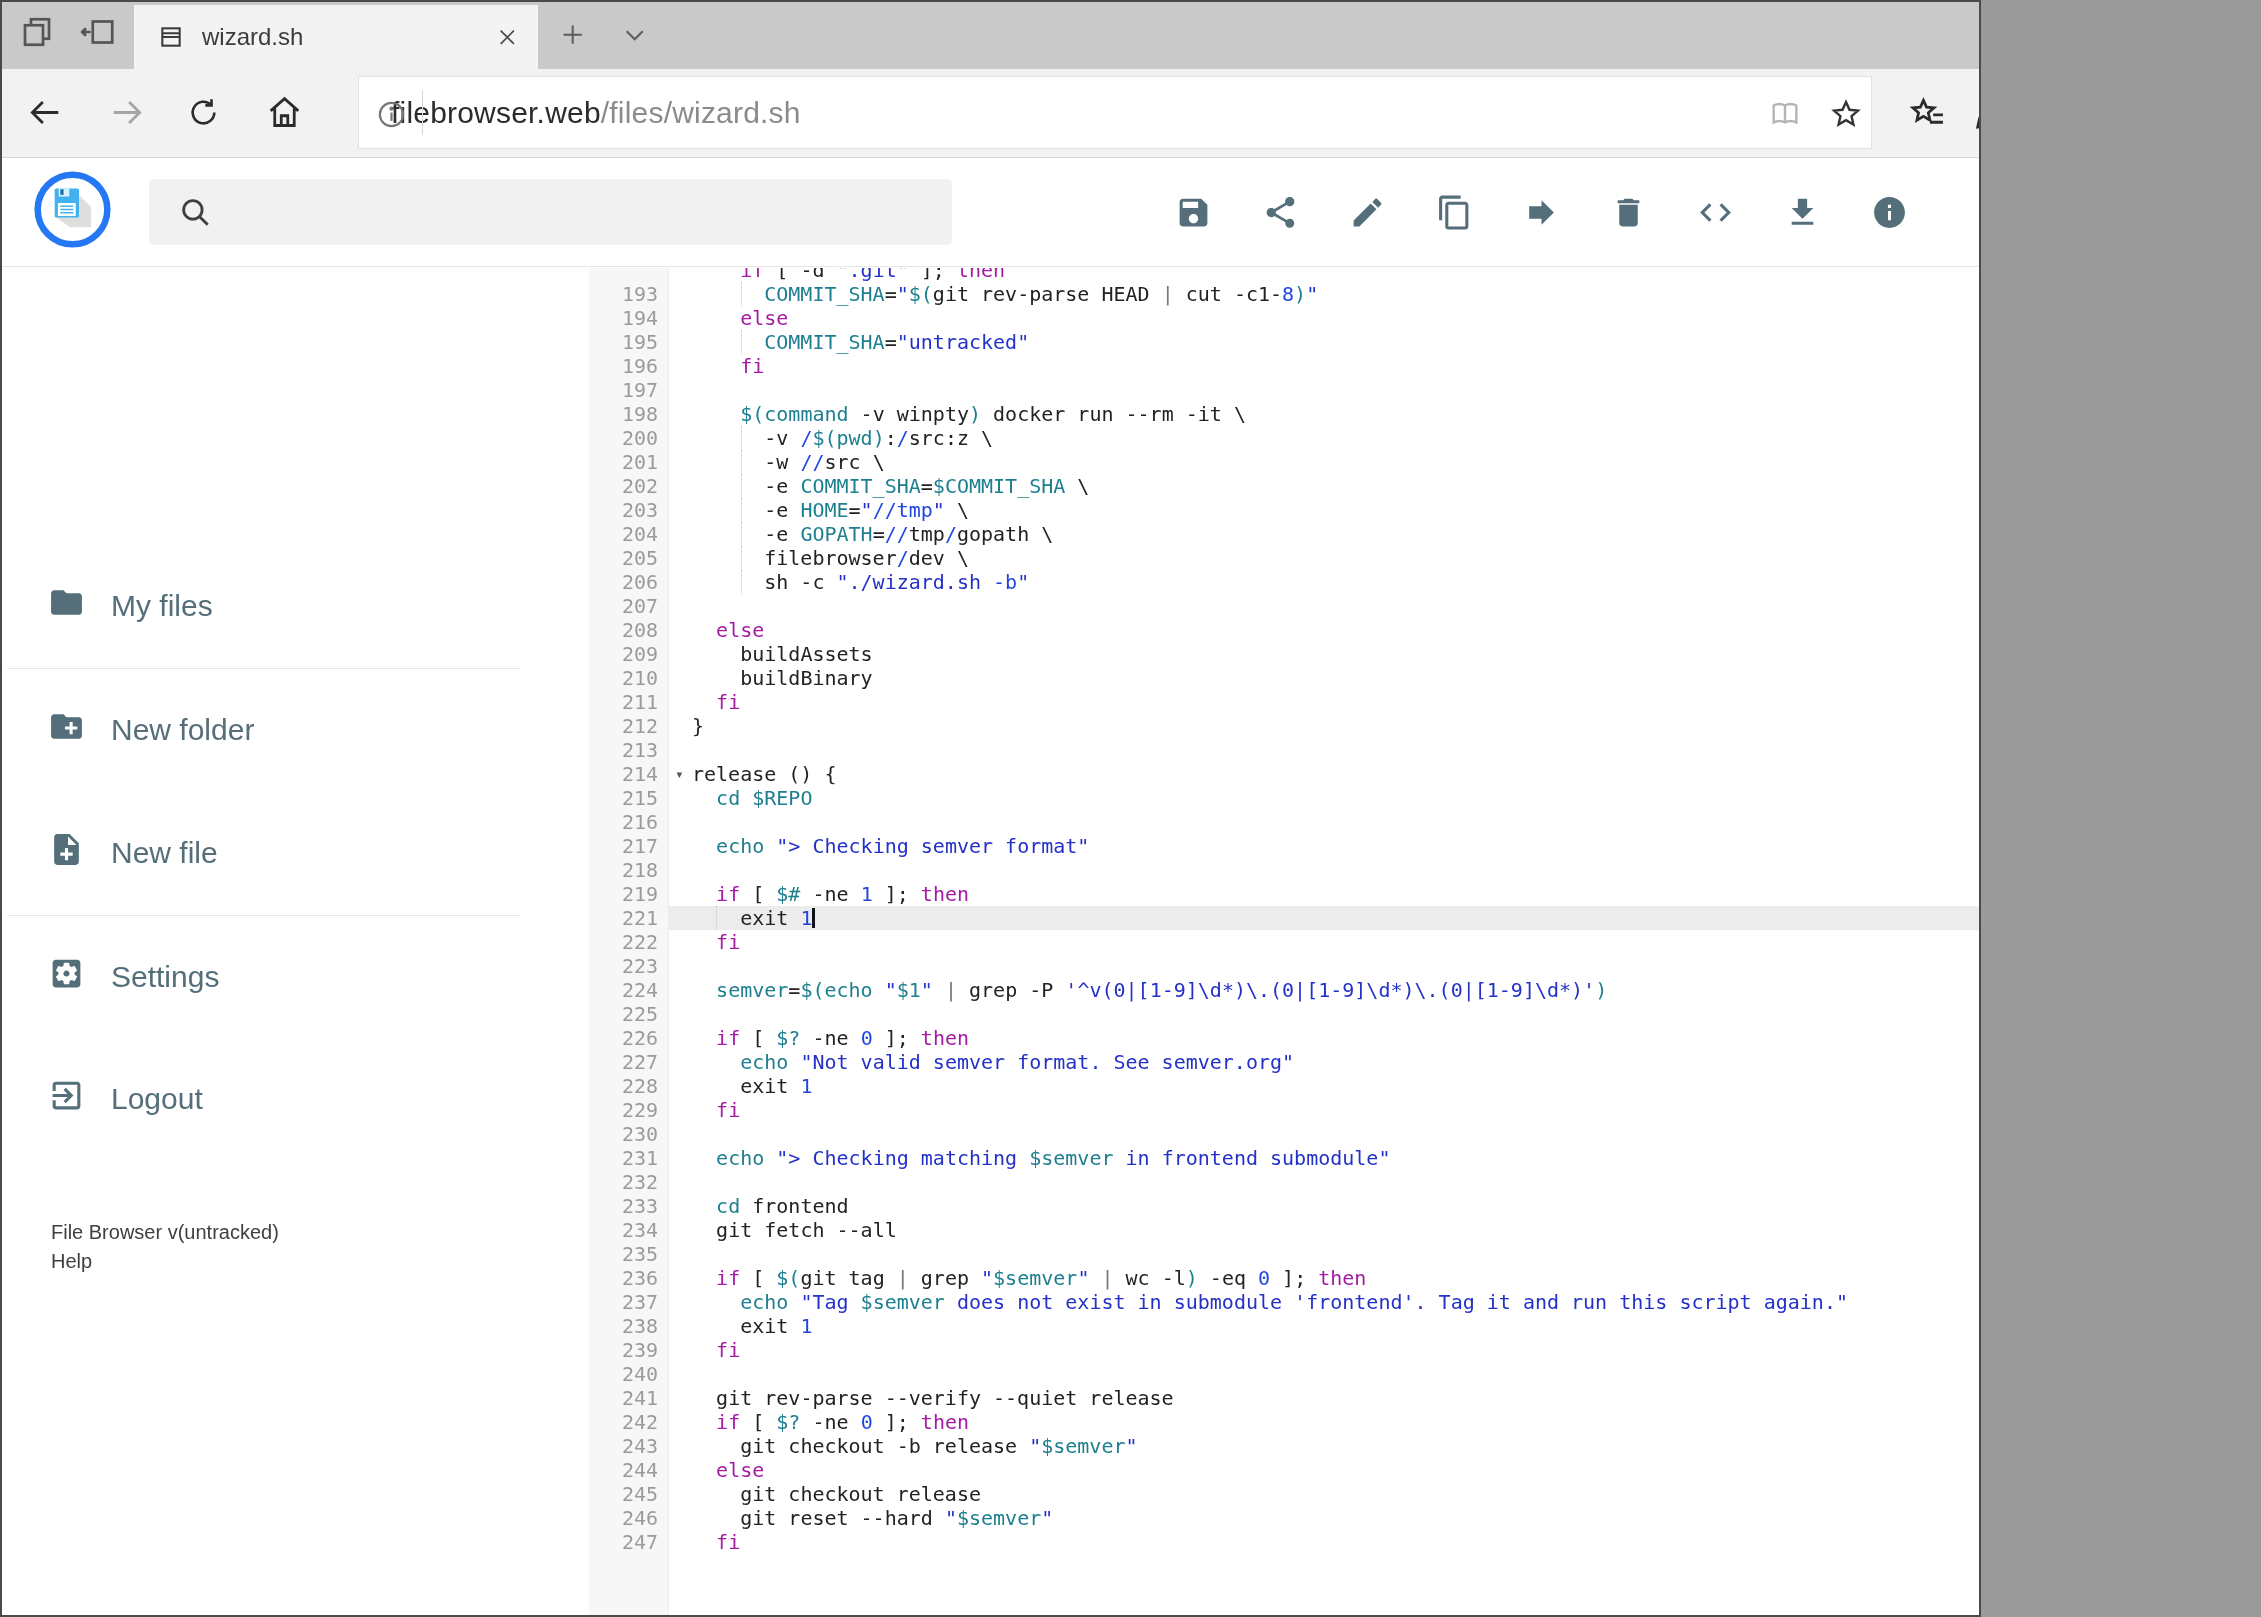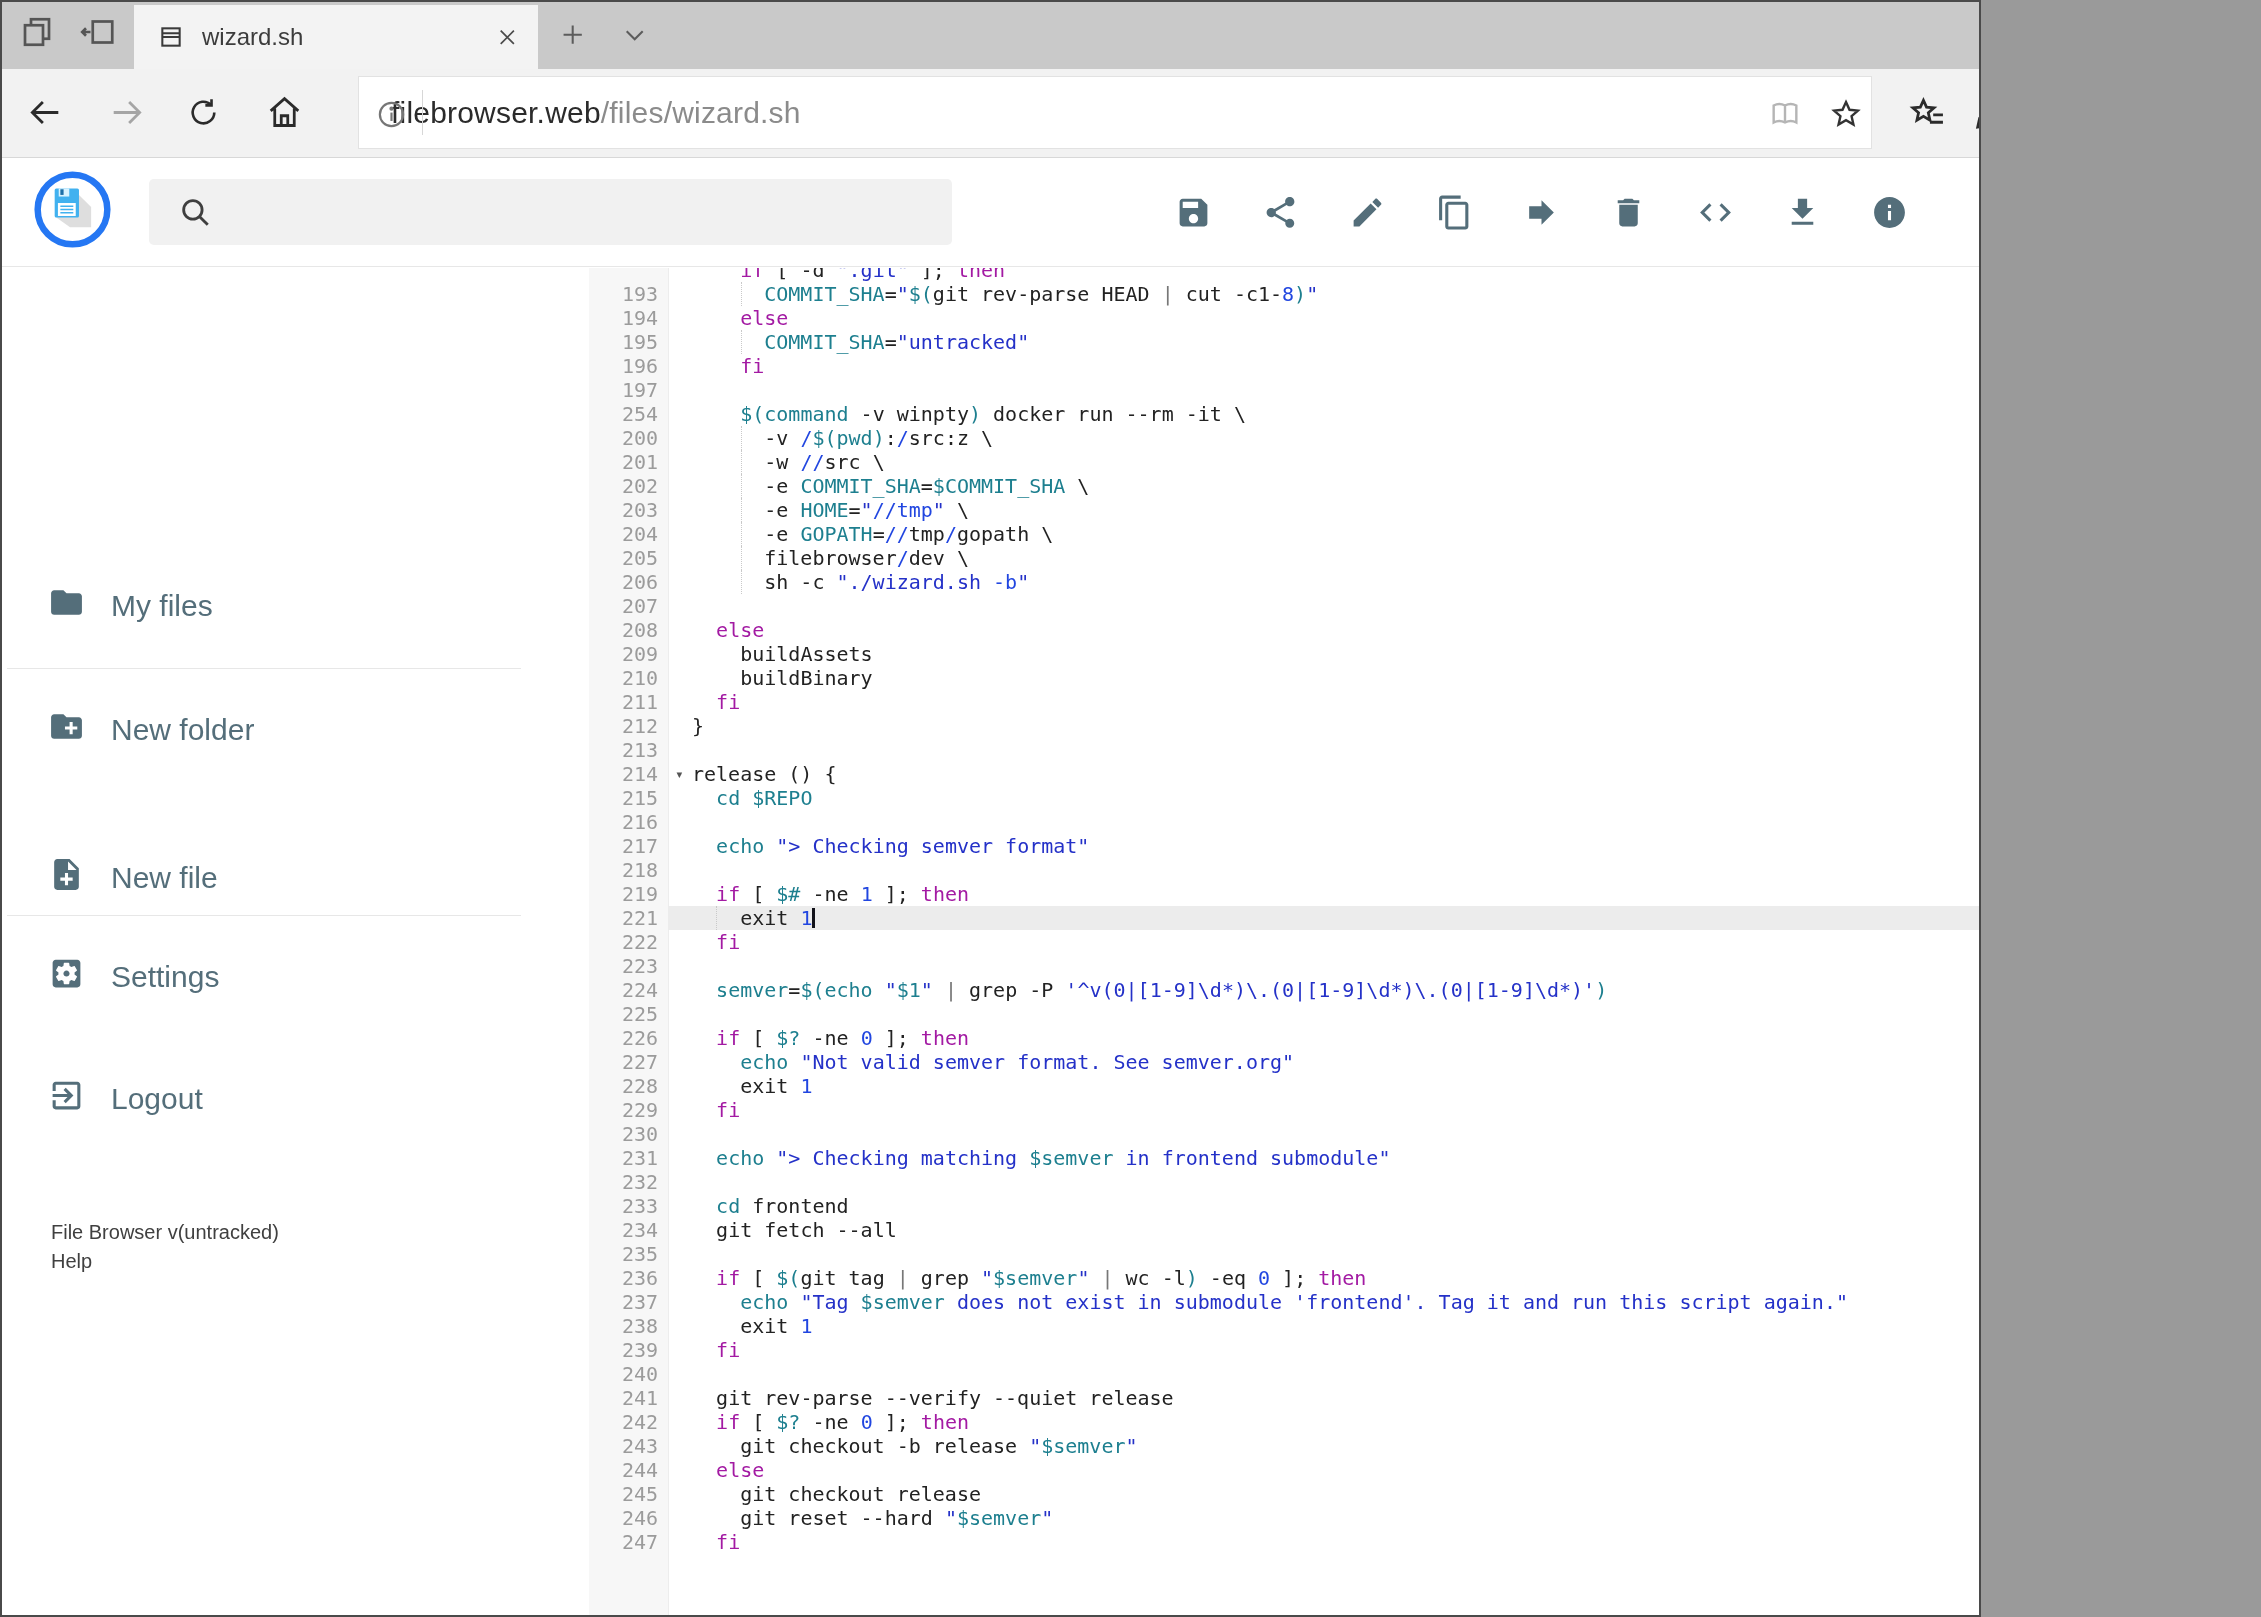--- a/index.html
+++ b/index.html
@@ -266,21 +266,21 @@
               <path d="M10 4H4c-1.1 0-2 .9-2 2v12c0 1.1.9 2 2 2h16c1.1 0 2-.9 2-2V8c0-1.1-.9-2-2-2h-8l-2-2z"></path>
             </svg></span>
           <span>My files</span>
         </div>
         <div class="side-item" style="top: 434px;">
           <span><svg viewBox="0 0 24 24" style="width: 37px; height: 37px; fill: var(--slate);">
               <path d="M20 6h-8l-2-2H4c-1.1 0-2 .9-2 2v12c0 1.1.9 2 2 2h16c1.1 0 2-.9 2-2V8c0-1.1-.9-2-2-2zm-1 8h-3v3h-2v-3h-3v-2h3V9h2v3h3v2z"></path>
             </svg></span>
           <span>New folder</span>
         </div>
-        <div class="side-item" style="top: 582px;">
+        <div class="side-item" style="top: 557px;">
           <span><svg viewBox="0 0 24 24" style="width: 37px; height: 37px; fill: var(--slate);">
               <path d="M14 2H6c-1.1 0-2 .9-2 2v16c0 1.1.9 2 2 2h12c1.1 0 2-.9 2-2V8l-6-6zm2 14h-3v3h-2v-3H8v-2h3v-3h2v3h3v2zm-3-7V3.5L18.5 9H13z"></path>
             </svg></span>
           <span>New file</span>
         </div>
         <div class="side-item" style="top: 681px;">
           <span><svg viewBox="0 0 24 24" style="width: 37px; height: 37px; fill: var(--slate);">
               <path d="M12 10c-1.1 0-2 .9-2 2s.9 2 2 2 2-.9 2-2-.9-2-2-2zm7-7H5c-1.1 0-2 .9-2 2v14c0 1.1.9 2 2 2h14c1.1 0 2-.9 2-2V5c0-1.1-.9-2-2-2zm-1.75 9c0 .23-.02.46-.05.68l1.48 1.16c.13.11.17.3.08.45l-1.4 2.42c-.09.15-.27.21-.43.15l-1.74-.7c-.36.28-.76.51-1.18.69l-.26 1.85c-.03.17-.18.3-.35.3h-2.8c-.17 0-.32-.13-.35-.29l-.26-1.85c-.43-.18-.82-.41-1.18-.69l-1.74.7c-.16.06-.34 0-.43-.15l-1.4-2.42c-.09-.15-.05-.34.08-.45l1.48-1.16c-.03-.23-.05-.46-.05-.69s.02-.46.05-.68l-1.48-1.16c-.13-.11-.17-.3-.08-.45l1.4-2.42c.09-.15.27-.21.43-.15l1.74.7c.36-.28.76-.51 1.18-.69l.26-1.85c.03-.17.18-.3.35-.3h2.8c.17 0 .32.13.35.29l.26 1.85c.43.18.82.41 1.18.69l1.74-.7c.16-.06.34 0 .43.15l1.4 2.42c.09.15.05.34-.08.45l-1.48 1.16c.03.23.05.46.05.69z"></path>
             </svg></span>
           <span>Settings</span>
@@ -300,21 +300,21 @@
 
   <div class="editor">
     <div class="gutter"></div>
     <div class="rows" id="code-rows">
         <div class="row partial"><span class="code">    <span class="tk-k">if</span><span class="tk-p"> [ -d </span><span class="tk-s">".git"</span><span class="tk-p"> ]; </span><span class="tk-k">then</span></span></div>
         <div class="row"><span class="num">193</span><span class="guide" style="left: 216px;"></span><span class="code">      <span class="tk-v">COMMIT_SHA</span><span class="tk-p">=</span><span class="tk-s">"</span><span class="tk-v">$(</span><span class="tk-p">git rev-parse HEAD </span><span class="tk-g">|</span><span class="tk-p"> cut -c1-</span><span class="tk-n">8</span><span class="tk-v">)</span><span class="tk-s">"</span></span></div>
         <div class="row"><span class="num">194</span><span class="code">    <span class="tk-k">else</span></span></div>
         <div class="row"><span class="num">195</span><span class="guide" style="left: 216px;"></span><span class="code">      <span class="tk-v">COMMIT_SHA</span><span class="tk-p">=</span><span class="tk-s">"untracked"</span></span></div>
         <div class="row"><span class="num">196</span><span class="code">    <span class="tk-k">fi</span></span></div>
         <div class="row"><span class="num">197</span><span class="code"></span></div>
-        <div class="row"><span class="num">254</span><span class="code">    <span class="tk-v">$(command</span><span class="tk-p"> -v winpty</span><span class="tk-v">)</span><span class="tk-p"> docker run --rm -it \</span></span></div>
+        <div class="row"><span class="num">198</span><span class="code">    <span class="tk-v">$(command</span><span class="tk-p"> -v winpty</span><span class="tk-v">)</span><span class="tk-p"> docker run --rm -it \</span></span></div>
         <div class="row"><span class="num">200</span><span class="guide" style="left: 216px;"></span><span class="code">      <span class="tk-p">-v </span><span class="tk-n">/</span><span class="tk-v">$(pwd)</span><span class="tk-p">:</span><span class="tk-n">/</span><span class="tk-p">src:z \</span></span></div>
         <div class="row"><span class="num">201</span><span class="guide" style="left: 216px;"></span><span class="code">      <span class="tk-p">-w </span><span class="tk-n">//</span><span class="tk-p">src \</span></span></div>
         <div class="row"><span class="num">202</span><span class="guide" style="left: 216px;"></span><span class="code">      <span class="tk-p">-e </span><span class="tk-v">COMMIT_SHA</span><span class="tk-p">=</span><span class="tk-v">$COMMIT_SHA</span><span class="tk-p"> \</span></span></div>
         <div class="row"><span class="num">203</span><span class="guide" style="left: 216px;"></span><span class="code">      <span class="tk-p">-e </span><span class="tk-v">HOME</span><span class="tk-p">=</span><span class="tk-s">"</span><span class="tk-n">//tmp</span><span class="tk-s">"</span><span class="tk-p"> \</span></span></div>
         <div class="row"><span class="num">204</span><span class="guide" style="left: 216px;"></span><span class="code">      <span class="tk-p">-e </span><span class="tk-v">GOPATH</span><span class="tk-p">=</span><span class="tk-n">//</span><span class="tk-p">tmp</span><span class="tk-n">/</span><span class="tk-p">gopath \</span></span></div>
         <div class="row"><span class="num">205</span><span class="guide" style="left: 216px;"></span><span class="code">      <span class="tk-p">filebrowser</span><span class="tk-n">/</span><span class="tk-p">dev \</span></span></div>
         <div class="row"><span class="num">206</span><span class="guide" style="left: 216px;"></span><span class="code">      <span class="tk-p">sh -c </span><span class="tk-s">"./wizard.sh </span><span class="tk-n">-b</span><span class="tk-s">"</span></span></div>
         <div class="row"><span class="num">207</span><span class="code"></span></div>
         <div class="row"><span class="num">208</span><span class="code">  <span class="tk-k">else</span></span></div>
         <div class="row"><span class="num">209</span><span class="code">    <span class="tk-p">buildAssets</span></span></div>

